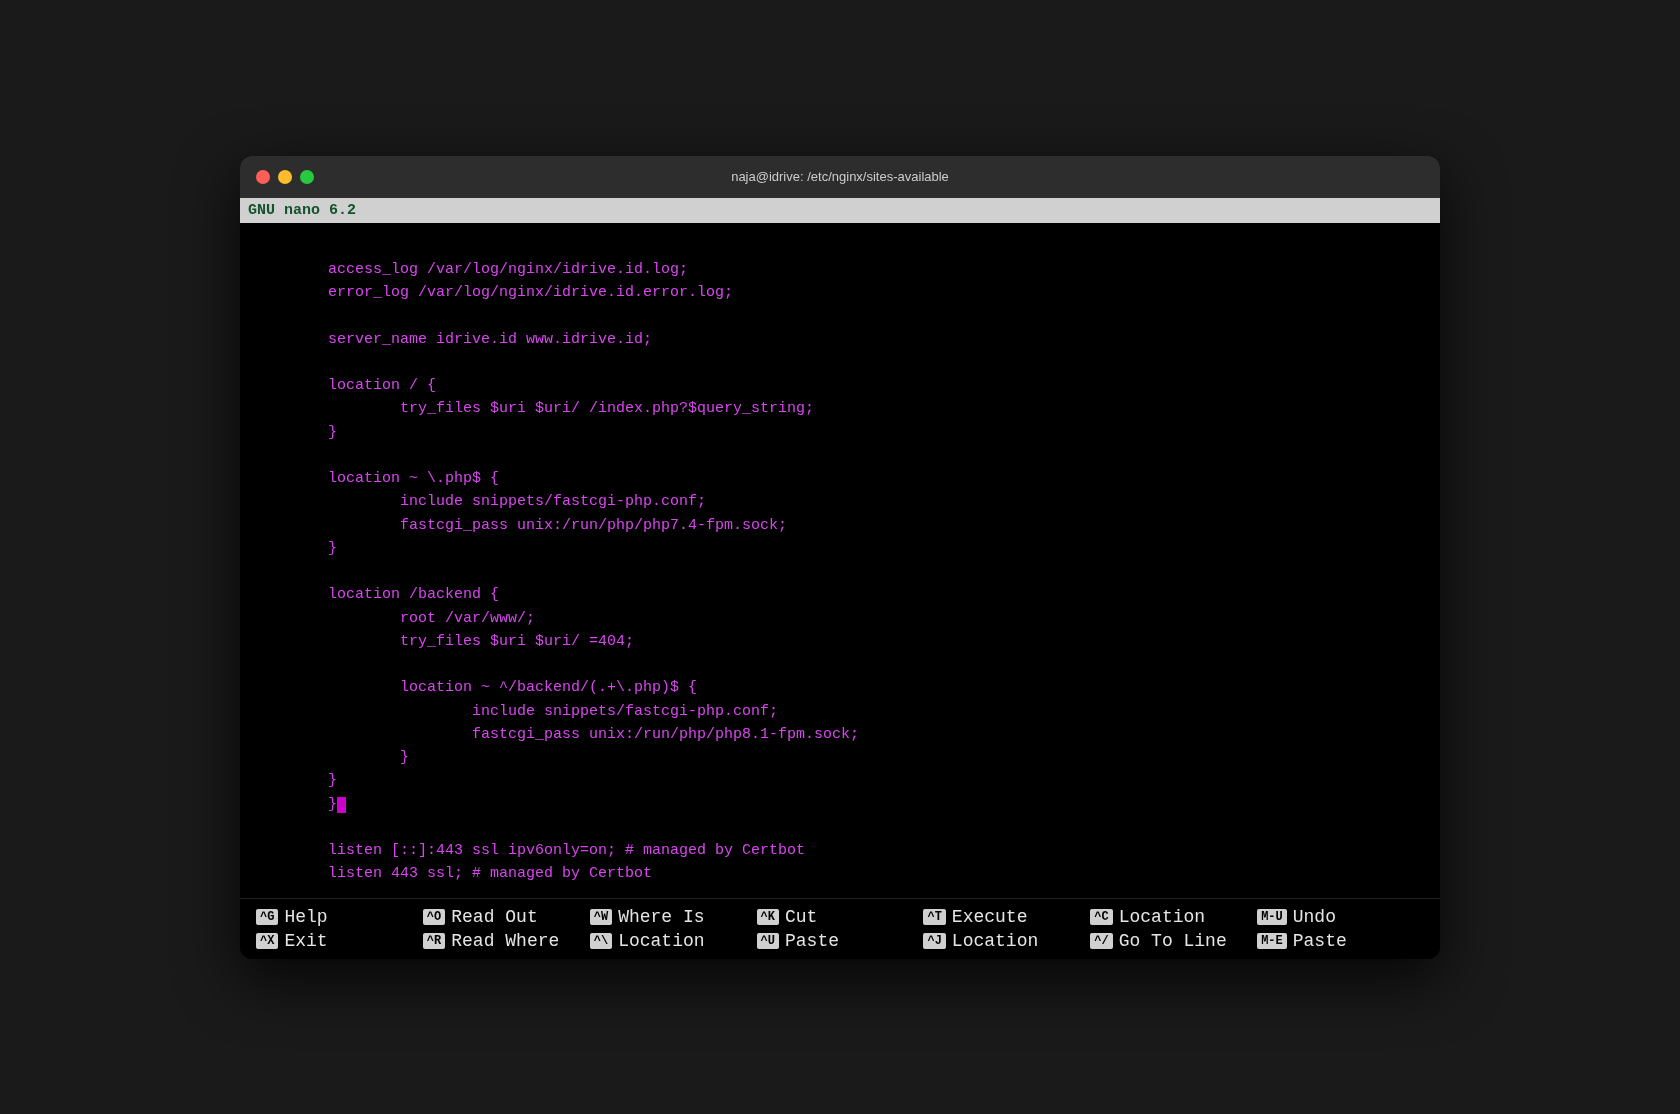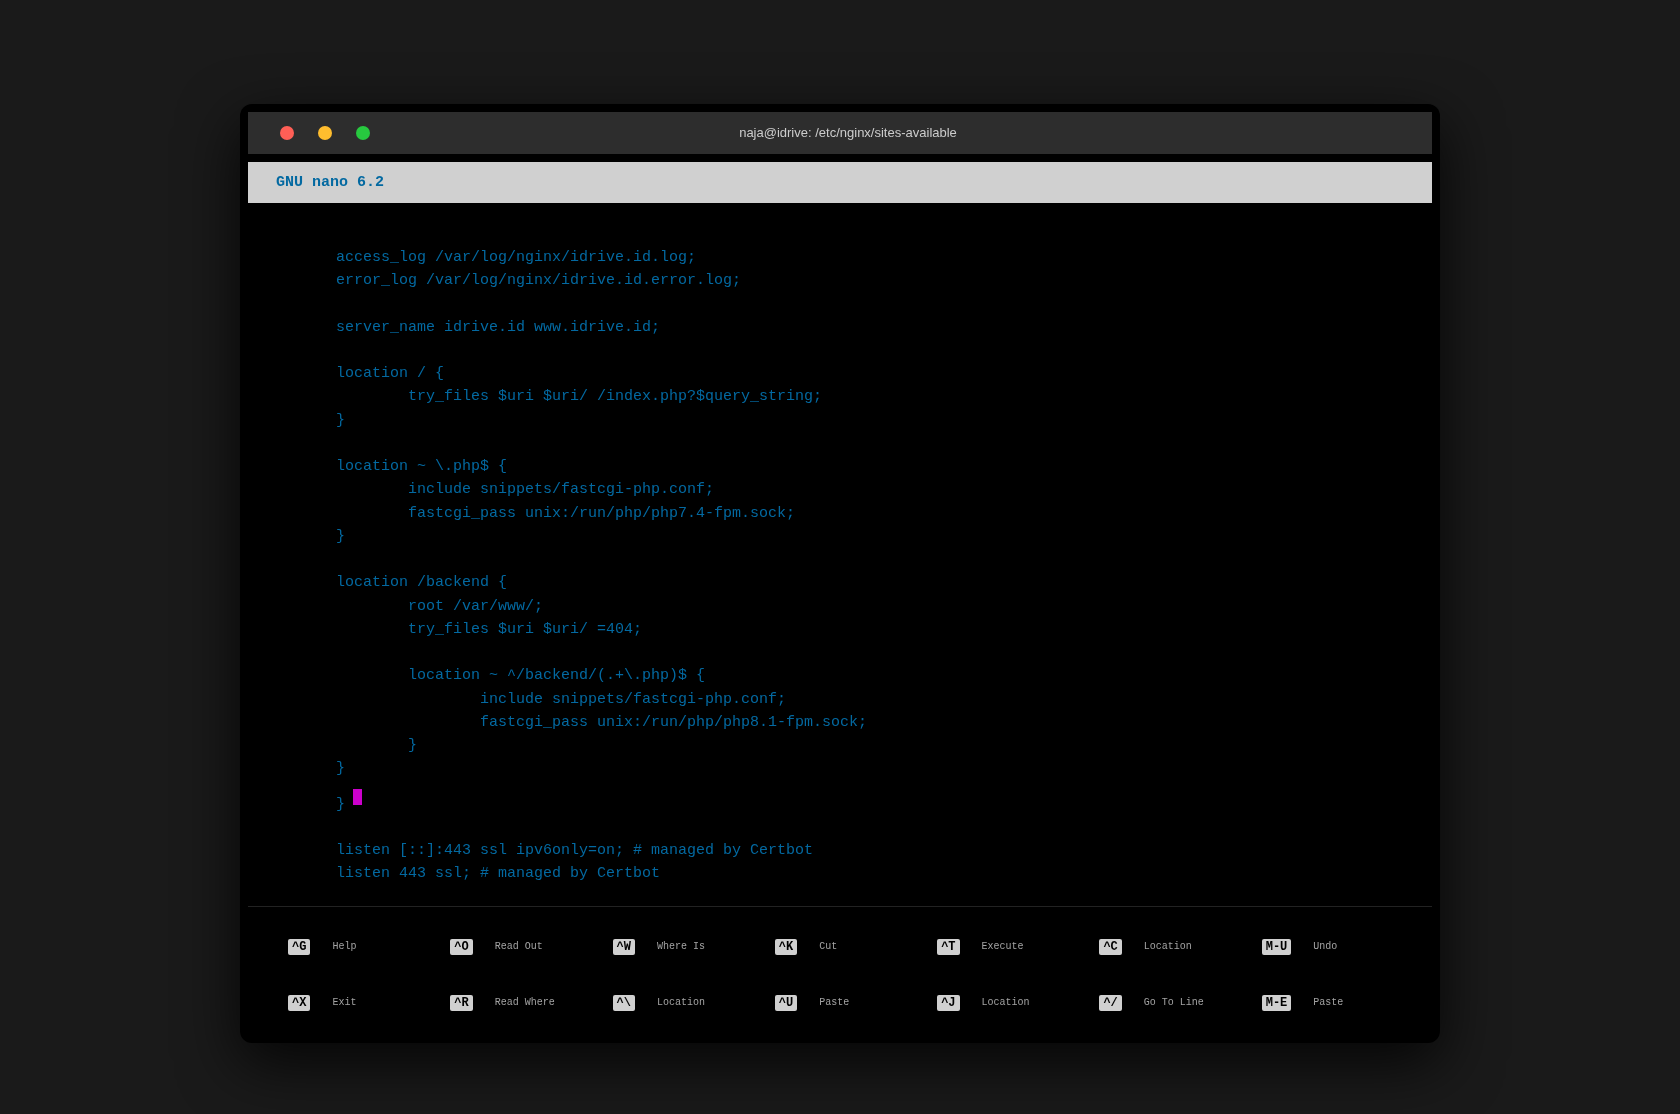--- a/index.html
+++ b/index.html
@@ -1,15 +1,15 @@
 <!DOCTYPE html>
 <html><head>
   <meta charset="utf-8">
   <style>
-    * { margin: 8px; padding: 0; box-sizing: border-box; }
+    * { margin: 0; padding: 0; box-sizing: border-box; }
     body {
       background: #1a1a1a;
       display: flex;
       justify-content: center;
       align-items: center;
       min-height: 100vh;
       font-family: -apple-system, BlinkMacSystemFont, sans-serif;
     }
     .window {
       width: 1200px;
@@ -41,41 +41,41 @@
     .tl-maximize { background: #27c93f; }
     .title-text {
       position: absolute;
       left: 50%;
       transform: translateX(-50%);
       color: #ccc;
       font-size: 13px;
     }
     .nano-header {
       background: #d0d0d0;
-      color: #0369a1;
-      display: flex;
-      padding: 4px 20px;
+      color: #14532d;
+      display: flex;
+      padding: 4px 8px;
       font-family: 'Courier New', Courier, monospace;
       font-size: 15px;
       font-weight: bold;
     }
     .nano-header-left {
       flex: 1;
     }
     .nano-header-center {
       flex: 2;
       text-align: center;
     }
     .nano-header-right {
       flex: 1;
       text-align: right;
     }
     .editor-area {
       background: #000;
-      color: #0369a1;
+      color: #d946ef;
       font-family: 'Courier New', Courier, monospace;
       font-size: 15px;
       line-height: 1.55;
       padding: 12px 16px 12px 16px;
       min-height: 580px;
       white-space: pre;
     }
     .cursor-block {
       display: inline-block;
       background: #cc00cc;
@@ -111,22 +111,22 @@
       font-family: 'Courier New', Courier, monospace;
       font-size: 12px;
       font-weight: bold;
       padding: 1px 4px;
       border-radius: 2px;
       display: inline-block;
       min-width: 22px;
       text-align: center;
     }
     .key-label {
-      color: #a3a3a3;
-      font-size: 10px;
+      color: #e5e5e5;
+      font-size: 18px;
     }
   </style>
 </head>
 <body>
 
 <div class="window">
 
   <div class="title-bar">
     <div class="traffic-lights">
       <div class="traffic-light tl-close"></div>

